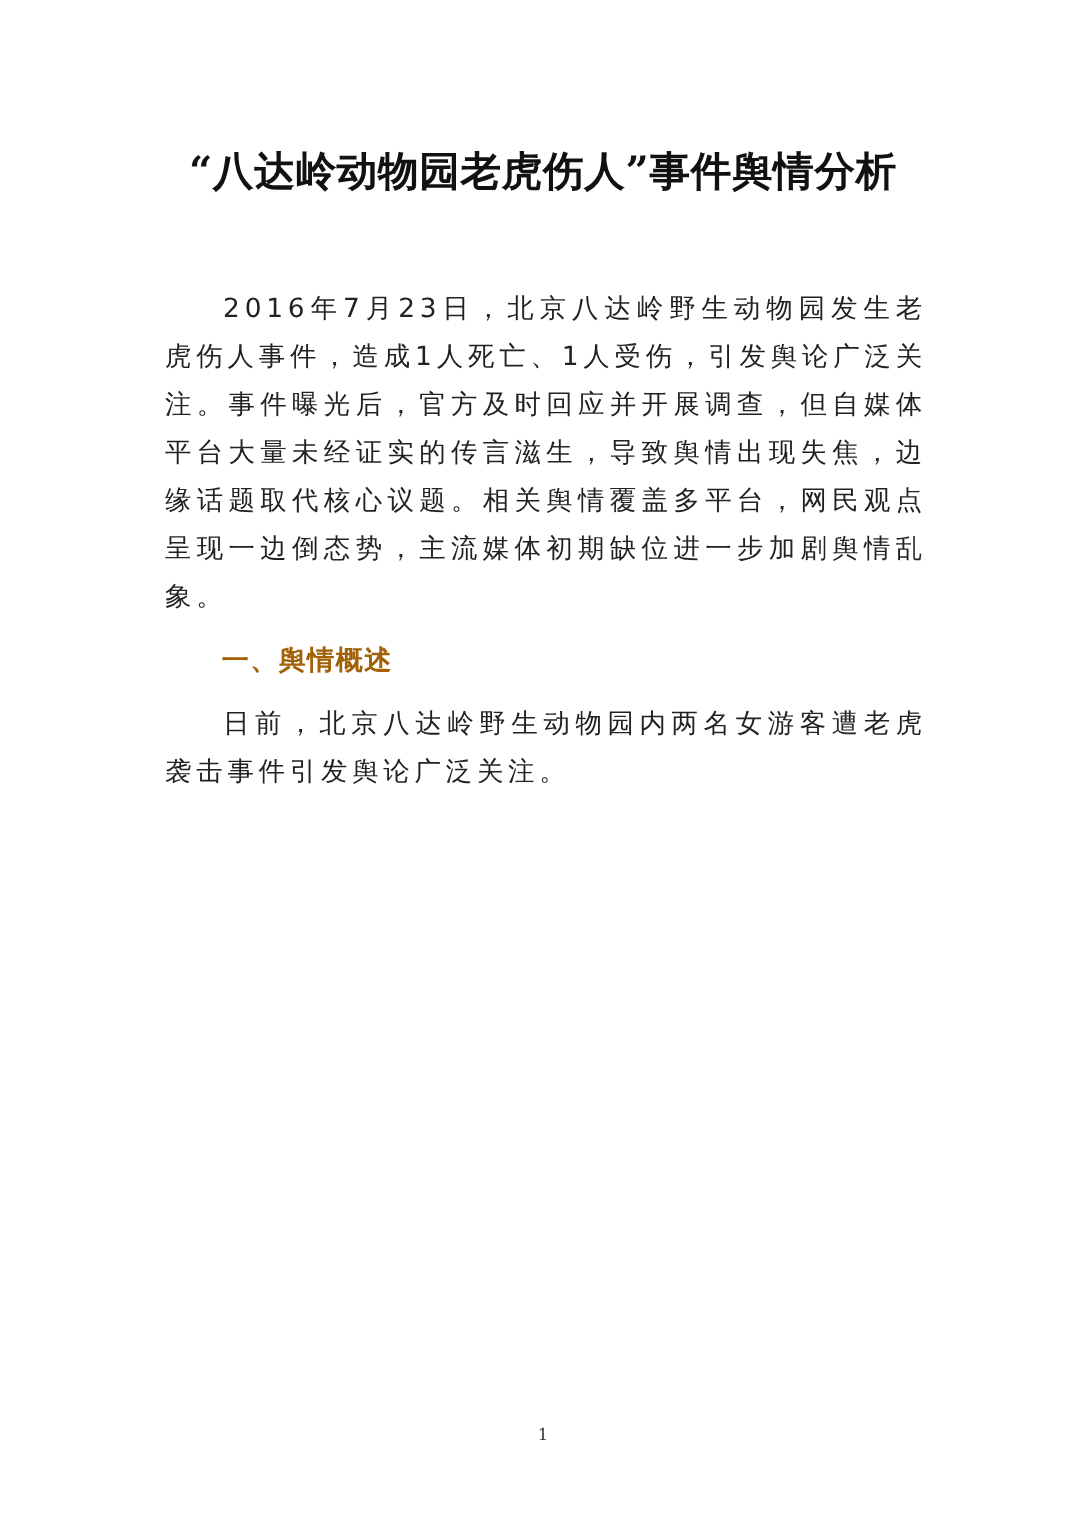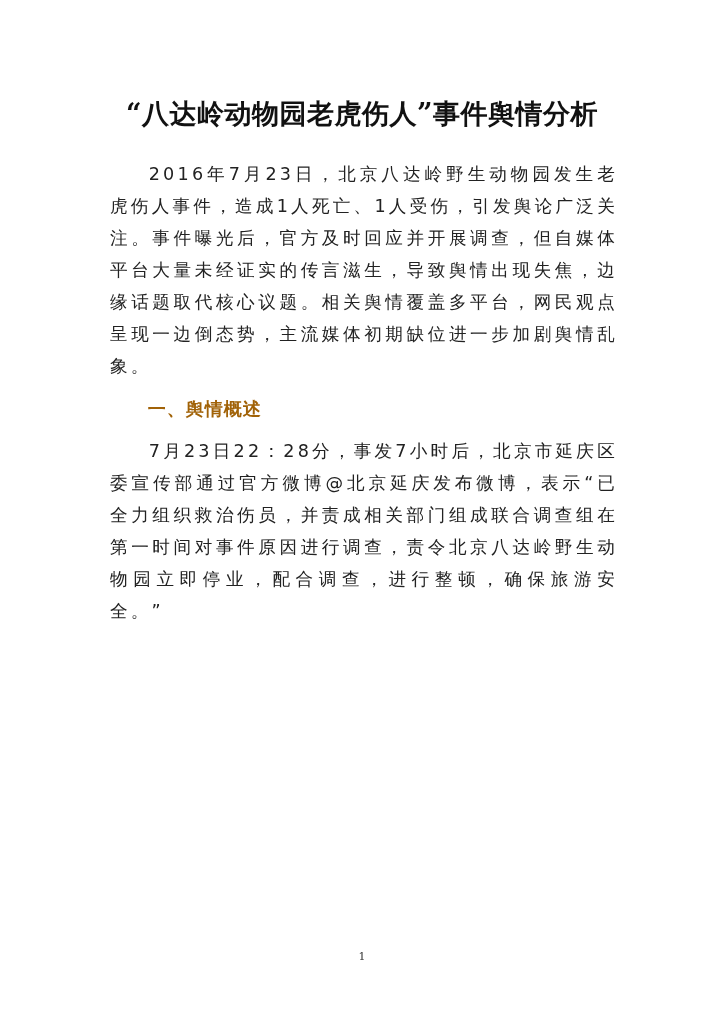--- a/index.html
+++ b/index.html
@@ -9,21 +9,21 @@
     background: #ffffff; color: #1a1a1a;
   }
   .title {
     position: absolute; left: 0; top: 96px; width: 724px;
     text-align: center;
     font-family: "DejaVu Serif", "Liberation Serif", serif;
     font-weight: bold; font-size: 27px; letter-spacing: 0.5px;
     color: #111;
   }
   .body {
-    position: absolute; left: 110px; top: 158px; width: 508px;
+    position: absolute; left: 110px; top: 190px; width: 508px;
     font-family: "DejaVu Sans", "Liberation Sans", sans-serif;
     font-size: 17.6px; line-height: 32px; color: #222;
     letter-spacing: 3.2px;
   }
   .para {
     text-indent: 2.2em; text-align: justify; margin: 0 0 11px 0;
   }
   .heading {
     font-family: "DejaVu Sans", "Liberation Sans", sans-serif;
     font-weight: bold; font-size: 18px; letter-spacing: 1px;
@@ -37,17 +37,17 @@
 </style>
 </head>
 <body>
 
 <div class="page">
   <div class="title">“八达岭动物园老虎伤人”事件舆情分析</div>
 
   <div class="body">
     <p class="para">2016年7月23日，北京八达岭野生动物园发生老虎伤人事件，造成1人死亡、1人受伤，引发舆论广泛关注。事件曝光后，官方及时回应并开展调查，但自媒体平台大量未经证实的传言滋生，导致舆情出现失焦，边缘话题取代核心议题。相关舆情覆盖多平台，网民观点呈现一边倒态势，主流媒体初期缺位进一步加剧舆情乱象。</p>
     <div class="heading">一、舆情概述</div>
-    <p class="para">7月23日22：28分，事发7小时后，北京市延庆区委宣传部通过官方微博@北京延庆发布微博，表示“已全力组织救治伤员，并责成相关部门组成联合调查组在第一时间对事件原因进行调查，责令北京八达岭野生动物园立即停业，配合调查，进行整顿，确保旅游安全。”</p>
+    <p class="para">日前，北京八达岭野生动物园内两名女游客遭老虎袭击事件引发舆论广泛关注。</p>
   </div>
 
   <div class="page-number">1</div>
 </div>
 
 </body></html>

